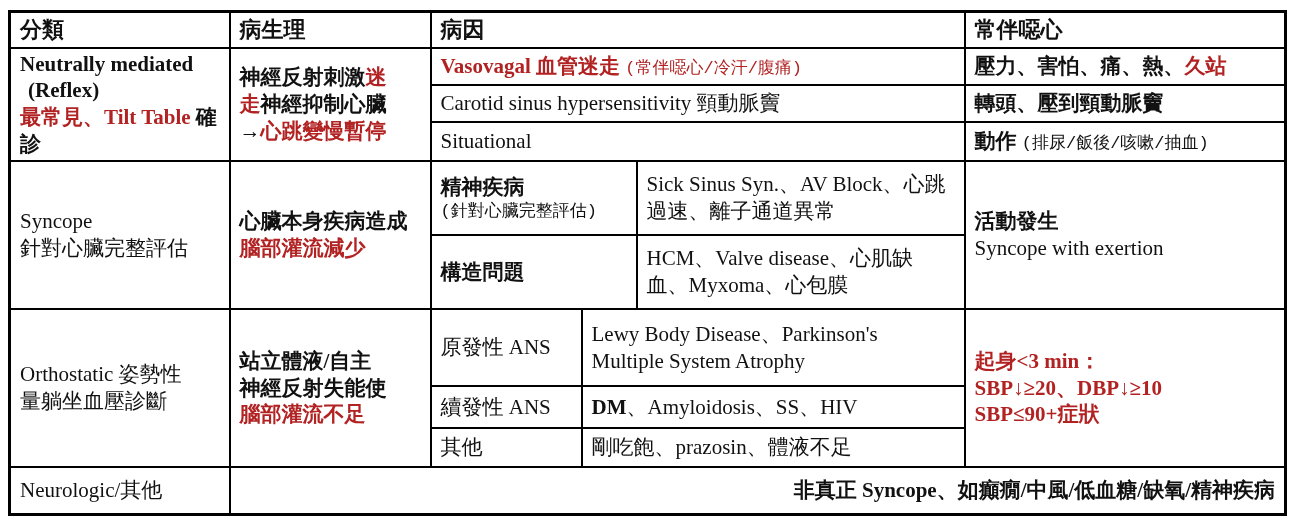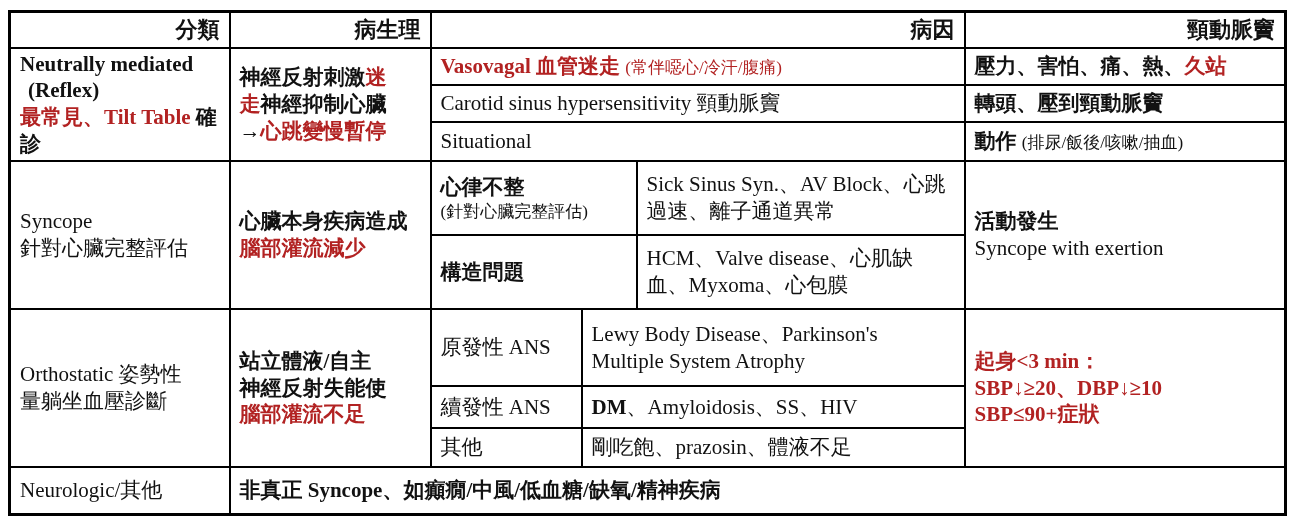--- a/index.html
+++ b/index.html
@@ -14,25 +14,25 @@
     border:3px solid #000;
   }
   td{
     border:2px solid #000;
     padding:2px 9px;
     vertical-align:middle;
     font-size:21px;
     line-height:1.28;
     overflow:hidden;
   }
-  .hd{text-align:right;font-weight:bold;font-size:22px;}
+  .hd{text-align:left;font-weight:bold;font-size:22px;}
   .b{font-weight:bold;}
   .red{color:var(--accent-red,#b22222);}
-  .sm{font-size:17px;}
-  .ctr{text-align:left;}
+  .sm{font-size:17px;font-family:Liberation Mono, monospace;}
+  .ctr{text-align:right;}
   .indent{padding-left:8px;}
   .line{display:block;}
 </style>
 </head>
 <body>
 
 <table>
   <colgroup>
     <col style="width:220px">
       <col style="width:201px">
@@ -40,21 +40,21 @@
     <col style="width:55px">
       <col style="width:328px">
       <col style="width:321px">
   </colgroup>
 
   <tbody>
       <tr style="height:36px">
     <td class="hd">分類</td>
     <td class="hd">病生理</td>
     <td class="hd" colspan="3">病因</td>
-    <td class="hd">頸動脈竇</td>
+    <td class="hd">常伴噁心</td>
   </tr>
 
   <tr style="height:28px">
     <td rowspan="3">
       <span class="line b">Neutrally mediated</span>
       <span class="line b indent">(Reflex)</span>
       <span class="line"><span class="b red">最常見、Tilt Table</span><span class="b"> 確診</span></span>
     </td>
     <td rowspan="3">
       <span class="line b"><span>神經反射刺激</span><span class="red">迷</span></span>
@@ -85,21 +85,21 @@
 
   <tr style="height:74px">
     <td rowspan="2">
       <span class="line">Syncope</span>
       <span class="line">針對心臟完整評估</span>
     </td>
     <td rowspan="2">
       <span class="b">心臟本身疾病造成</span><span class="b red">腦部灌流減少</span>
     </td>
     <td colspan="2">
-      <span class="line b">心律不整</span>
+      <span class="line b">精神疾病</span>
       <span class="line sm">(針對心臟完整評估)</span>
     </td>
     <td>Sick Sinus Syn.、AV Block、心跳過速、離子通道異常</td>
     <td rowspan="2">
       <span class="line b">活動發生</span>
       <span class="line">Syncope with exertion</span>
     </td>
   </tr>
 
   <tr style="height:74px">

